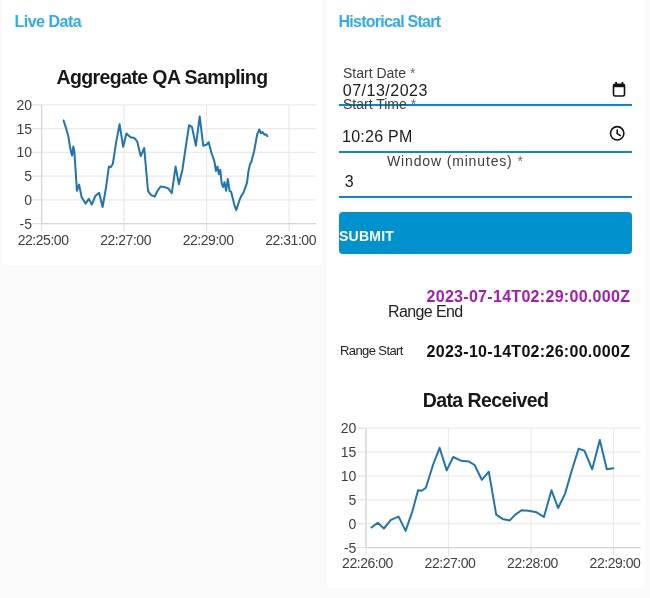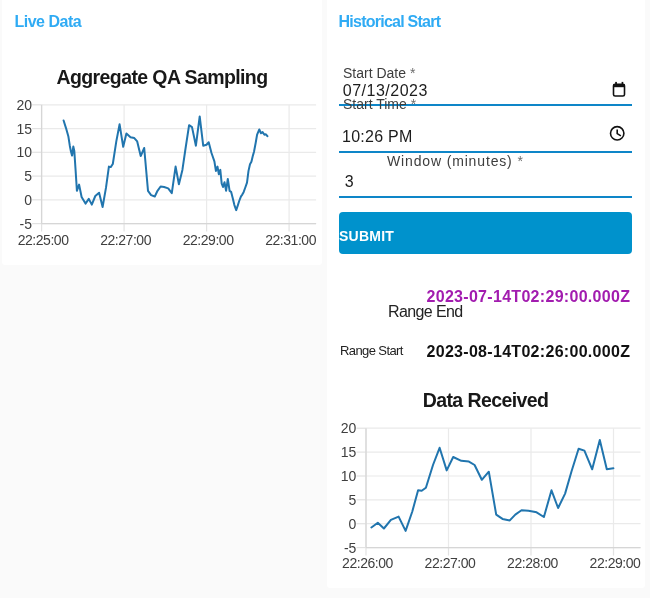--- a/index.html
+++ b/index.html
@@ -112,12 +112,12 @@
   <div class="abs fval" style="left:344.7px; top:173.9px;">3</div>
   <div class="uline" style="top:195.8px;"></div>
 
   <div style="position:absolute; left:339px; top:212px; width:292.8px; height:42.3px; background:#0092cc; border-radius:4px; text-align:left;">
     <span style="display:inline-block; margin-top:15.9px; color:#fff; font-size:14px; font-weight:bold; letter-spacing:0.25px;">SUBMIT</span>
   </div>
 
   <div class="abs" style="left:340px; top:304px; font-size:16px; letter-spacing:-0.6px; color:#222;margin-left:48px;">Range End</div>
   <div class="abs" style="left:426.5px; top:289.4px; font-size:16px; font-weight:bold; letter-spacing:0.3px; color:#a21caf;">2023-07-14T02:29:00.000Z</div>
   <div class="abs" style="left:340px; top:343.6px; font-size:13px; letter-spacing:-0.6px; color:#222;">Range Start</div>
-  <div class="abs" style="left:426.5px; top:343.6px; font-size:16px; font-weight:bold; letter-spacing:0.3px; color:#111;">2023-08-14T02:26:00.000Z</div>
+  <div class="abs" style="left:426.5px; top:343.6px; font-size:16px; font-weight:bold; letter-spacing:0.3px; color:#111;">2023-10-14T02:26:00.000Z</div>
 </body></html>

